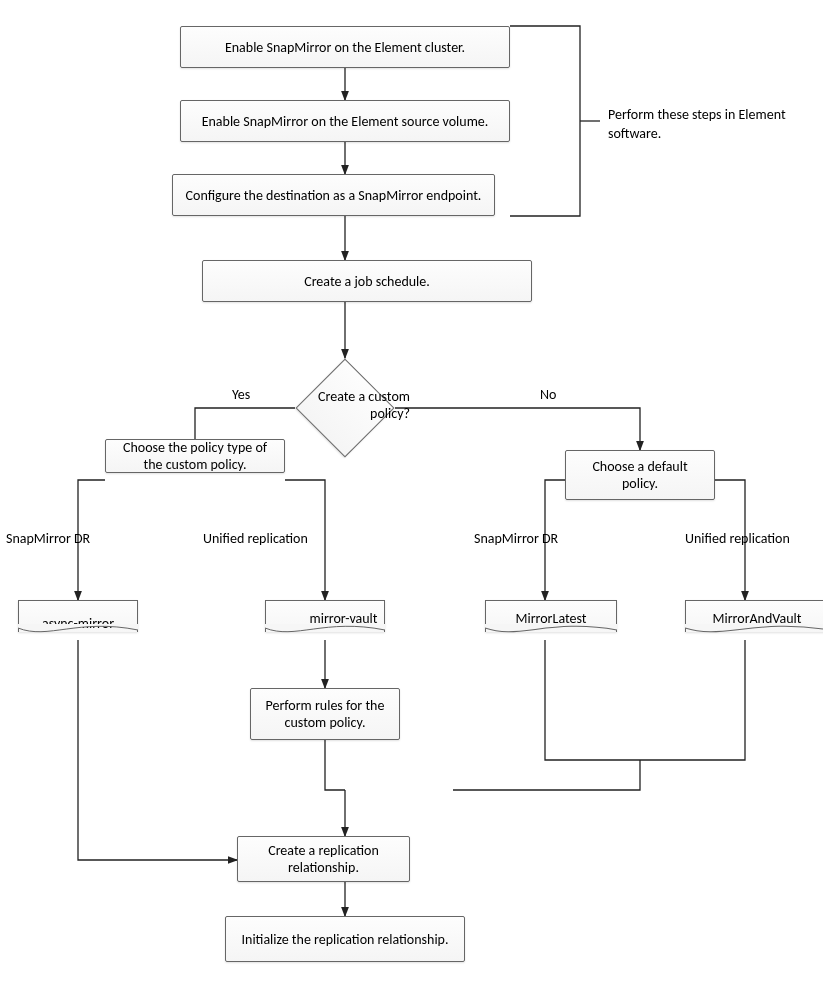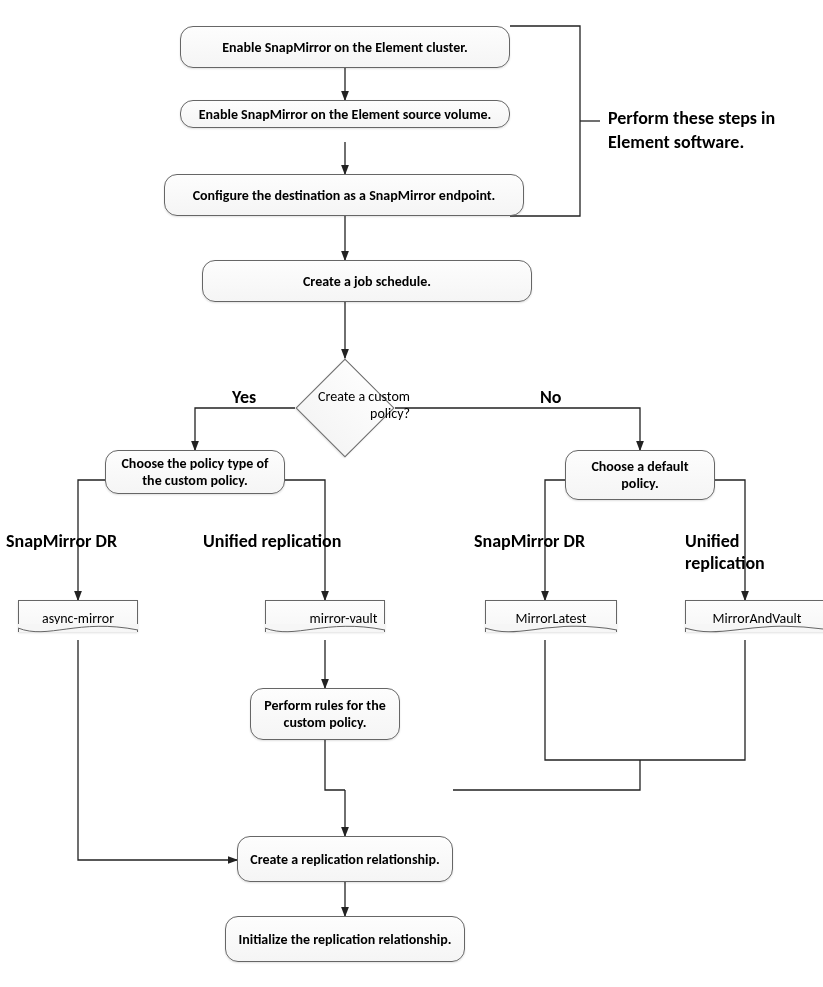--- a/index.html
+++ b/index.html
@@ -15,23 +15,22 @@
   }
   .box {
     position: absolute;
     border: 1px solid #666;
     background: linear-gradient(#fdfdfd, #f5f5f5);
     display: flex;
     align-items: center;
     justify-content: center;
     text-align: center;
     padding: 6px 10px;
-    border-radius: 13px;
+    border-radius: 2px;
     box-shadow: 0 1px 2px rgba(0,0,0,0.12);
-    font-weight: bold;
   }
   .doc {
     position: absolute;
     border: 1px solid #666;
     border-bottom: none;
     background: linear-gradient(#fdfdfd, #f6f6f6);
     display: flex;
     align-items: center;
     justify-content: center;
     text-align: center;
@@ -53,22 +52,21 @@
     box-shadow: 0 1px 2px rgba(0,0,0,0.12);
   }
   .diamond-text {
     position: absolute;
     text-align: right;
     pointer-events: none;
     z-index: 2;
   }
   .label {
     position: absolute;
-    font-size: 18px;
-    font-weight: bold;
+    font-size: 14px;
   }
   svg.connectors {
     position: absolute;
     top: 0; left: 0;
     width: 823px;
     height: 987px;
     pointer-events: none;
   }
 </style>
 </head>
@@ -114,52 +112,52 @@
 
     <line x1="345" y1="790" x2="345" y2="836" marker-end="url(#arrow)"></line>
 
     <line x1="345" y1="882" x2="345" y2="916" marker-end="url(#arrow)"></line>
   </g>
 </svg>
 
 <div class="box" style="left:180px; top:26px; width:330px; height:42px;">
   <span>Enable SnapMirror on the Element cluster.</span>
 </div>
-<div class="box" style="left:180px; top:100px; width:330px; height:28px;">
+<div class="box" style="left:180px; top:100px; width:330px; height:42px;">
   <span>Enable SnapMirror on the Element source volume.</span>
 </div>
-<div class="box" style="left:164px; top:174px; width:360px; height:42px;">
+<div class="box" style="left:172px; top:174px; width:323px; height:42px;">
   <span>Configure the destination as a SnapMirror endpoint.</span>
 </div>
 <div class="box" style="left:180px; top:260px; width:330px; height:42px;margin-left:22px;">
   <span>Create a job schedule.</span>
 </div>
 
 <div class="diamond" style="left:310px; top:373px; width:70px; height:70px;"></div>
 <div class="diamond-text" style="left:280px; top:388px; width:130px;">
   <span>Create a custom policy?</span>
 </div>
 
 <div class="label" style="left:232px; top:386px;">Yes</div>
 <div class="label" style="left:540px; top:386px;">No</div>
 
-<div class="box" style="left:105px; top:450px; width:180px; height:44px;">
+<div class="box" style="left:105px; top:439px; width:180px; height:34px;">
   <span>Choose the policy type of the custom policy.</span>
 </div>
 
 <div class="box" style="left:565px; top:450px; width:150px; height:50px;">
   <span>Choose a default policy.</span>
 </div>
 
 <div class="label" style="left:6px; top:530px;">SnapMirror DR</div>
 <div class="label" style="left:203px; top:530px;">Unified replication</div>
 <div class="label" style="left:474px; top:530px;">SnapMirror DR</div>
 <div class="label" style="left:685px; top:530px;">Unified replication</div>
 
-<div class="doc" style="left:18px; top:600px; width:120px; height:32px;">
+<div class="doc" style="left:18px; top:600px; width:120px; height:32px;align-items:flex-end;">
   <span>async-mirror</span>
   <svg viewBox="0 0 120 16" preserveAspectRatio="none">
       <path d="M0,4 C30,16 60,-6 120,6 L120,0 L0,0 Z" fill="#f6f6f6"></path>
       <path d="M0,4 C30,16 60,-6 120,6" stroke="#666" fill="none"></path>
     </svg>
 </div>
 <div class="doc" style="left:265px; top:600px; width:120px; height:32px;padding-left:37px;">
   <span>mirror-vault</span>
   <svg viewBox="0 0 120 16" preserveAspectRatio="none">
       <path d="M0,4 C30,16 60,-6 120,6 L120,0 L0,0 Z" fill="#f6f6f6"></path>
@@ -178,21 +176,21 @@
   <svg viewBox="0 0 120 16" preserveAspectRatio="none">
       <path d="M0,4 C30,16 60,-6 120,6 L120,0 L0,0 Z" fill="#f6f6f6"></path>
       <path d="M0,4 C30,16 60,-6 120,6" stroke="#666" fill="none"></path>
     </svg>
 </div>
 
 <div class="box" style="left:250px; top:688px; width:150px; height:52px;">
   <span>Perform rules for the custom policy.</span>
 </div>
 
-<div class="box" style="left:237px; top:836px; width:216px; height:46px;">
+<div class="box" style="left:237px; top:836px; width:173px; height:46px;">
   <span>Create a replication relationship.</span>
 </div>
 
 <div class="box" style="left:225px; top:916px; width:240px; height:46px;">
   <span>Initialize the replication relationship.</span>
 </div>
 
 <div class="label" style="left:608px; top:106px; width:200px; line-height:1.35;">
   <span>Perform these steps in  Element software.</span>
 </div>

